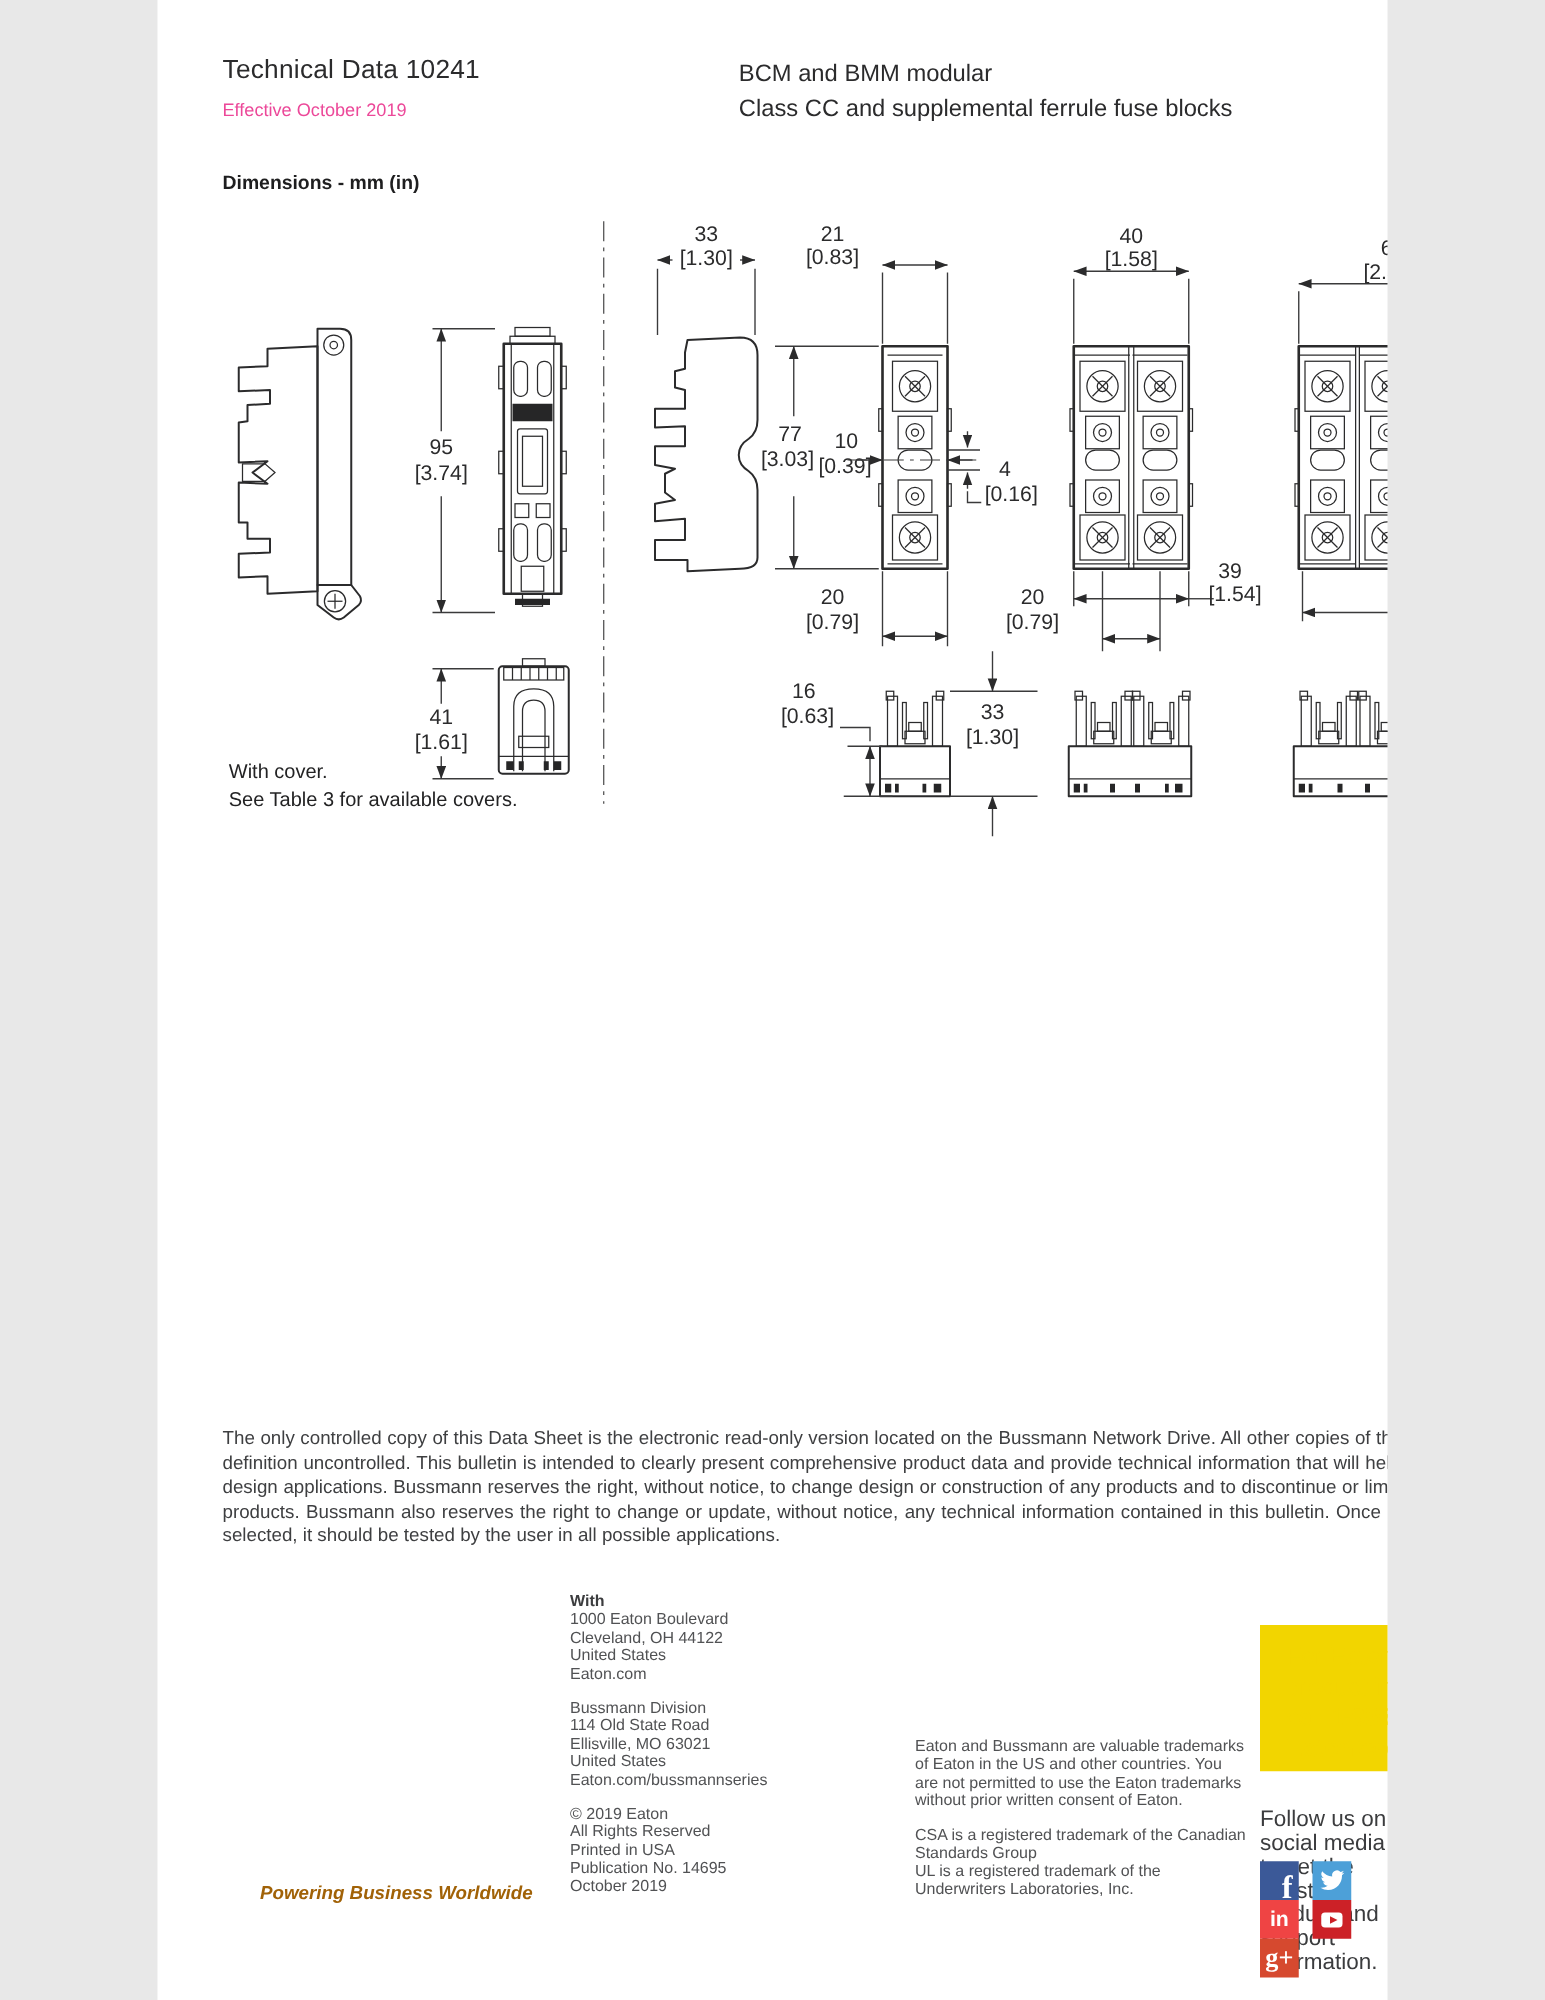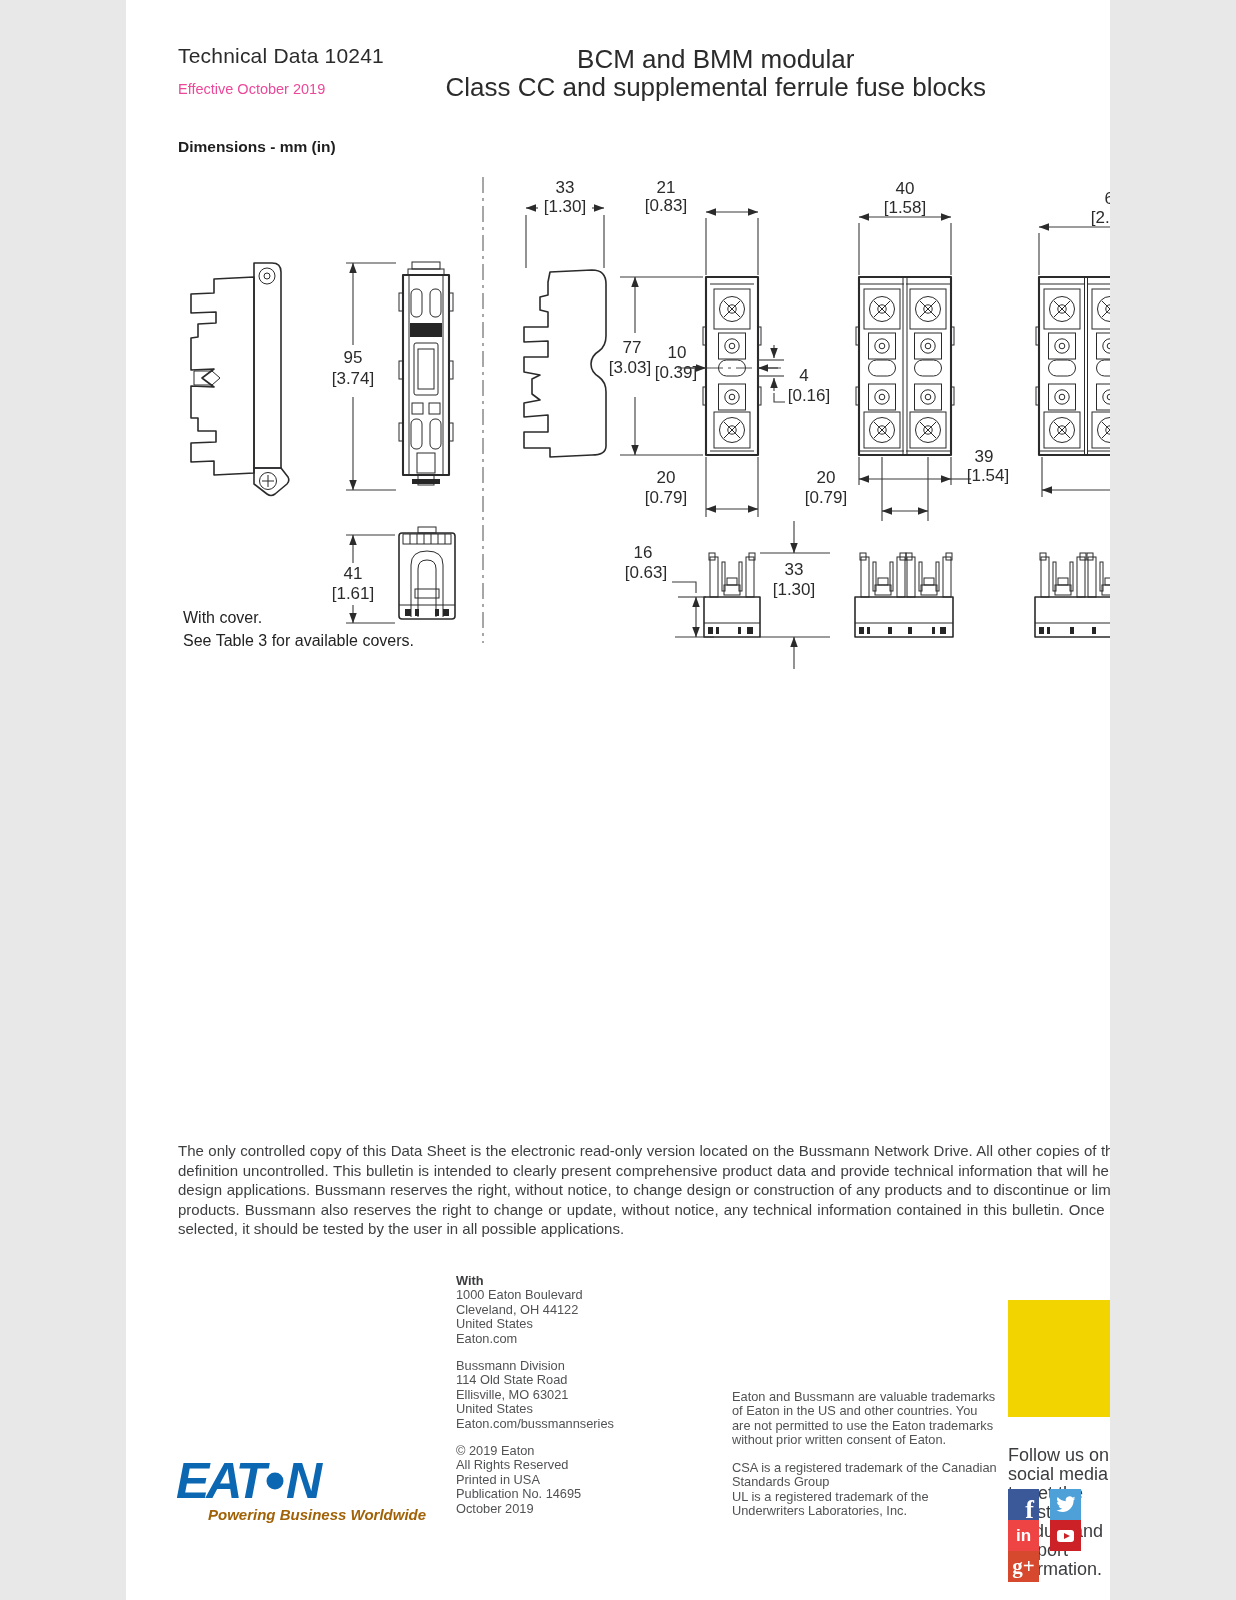--- a/index.html
+++ b/index.html
@@ -2,21 +2,21 @@
 <html><head>
 <meta charset="utf-8">
 <style>
   * { margin:0; padding:0; box-sizing:border-box; }
   body { background:#e8e8e8; font-family:"Liberation Sans", sans-serif; }
   .page { position:relative; width:984px; height:1600px; background:#ffffff; margin:0 auto; overflow:hidden; color:#231f20; }
 
   .hdr-left  { position:absolute; left:52px; top:44px; }
   .hdr-title { font-size:21px; color:#2b2b2c; letter-spacing:0.2px; }
   .hdr-date  { font-size:14.5px; color:#ec4899; margin-top:13px; }
-  .hdr-right { position:absolute; right:124px; top:46px; text-align:center; font-size:26px; line-height:27.5px; color:#2b2b2c; }
+  .hdr-right { position:absolute; right:124px; top:46px; text-align:left; font-size:19px; line-height:27.5px; color:#2b2b2c; }
   .sec-head  { position:absolute; left:52px; top:138px; font-size:15.5px; font-weight:bold; color:#1e1e1f; }
 
   .drawing-svg { position:absolute; left:0; top:165px; }
   .ln   { stroke:#2b2b2c; stroke-width:1.6; fill:none; stroke-linejoin:round; }
   .ln2  { stroke:#2b2b2c; stroke-width:2.1; fill:none; stroke-linejoin:round; }
   .thin { stroke:#2b2b2c; stroke-width:1; fill:none; }
   .fillk{ fill:#262627; stroke:none; }
   .dim  { stroke:#3a3a3b; stroke-width:1.1; fill:none; }
   .cl   { stroke:#3a3a3b; stroke-width:0.9; fill:none; stroke-dasharray:16 5 3 5; }
   .dtx  { font-family:"Liberation Sans", sans-serif; font-size:17px; fill:#2b2b2c; text-anchor:middle; }
@@ -401,24 +401,15 @@
     <span class="sicon" style="background-color: rgb(204, 33, 39); color: rgb(204, 33, 39);">
         <span class="ytb">
           <span class="ytt"></span>
         </span>
       </span>
     <span class="sicon" style="background-color: rgb(214, 73, 47); color: rgb(214, 73, 47);">
         <span class="glyph gp-glyph" style="color: rgb(255, 255, 255);">g+</span>
       </span>
   </div>
 
-  <div class="logo-wrap">
-    <svg width="210" height="58" viewBox="0 0 210 58">
-      <g font-family="Liberation Sans, sans-serif" font-weight="bold" font-style="italic" font-size="50" letter-spacing="-3" fill="#0b67b2">
-        <text x="0" y="46">EAT</text>
-        <circle cx="99" cy="29" r="8.5"></circle>
-        <text x="110" y="46">N</text>
-      </g>
-    </svg>
-  </div>
   <div class="logo-tagline">Powering Business Worldwide</div>
 
 </div>
 
 </body></html>

